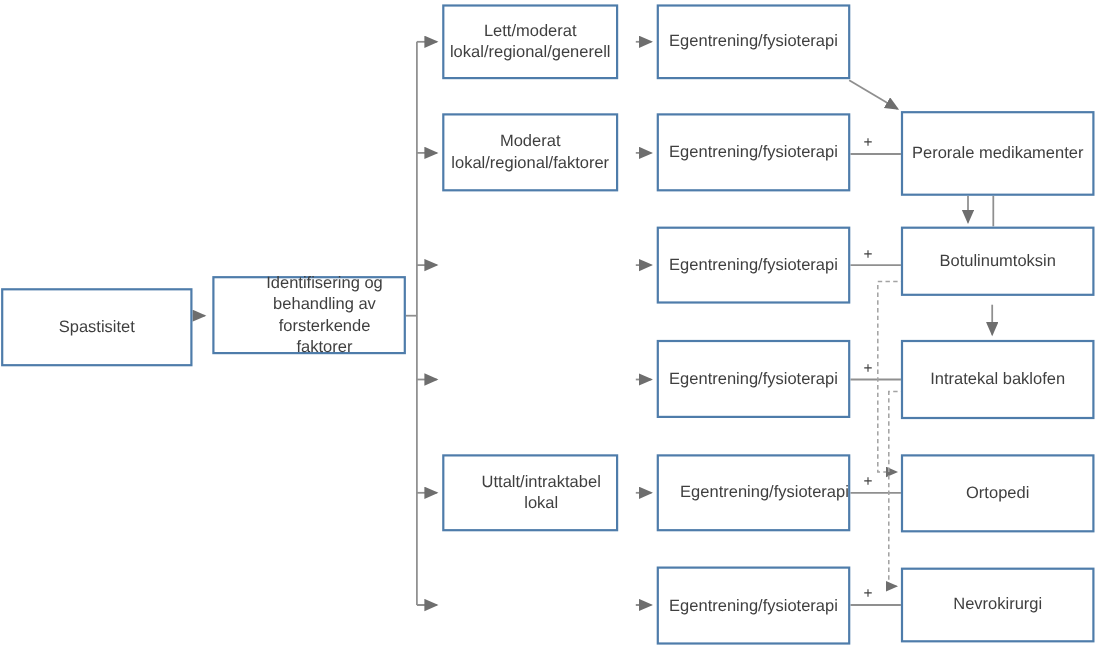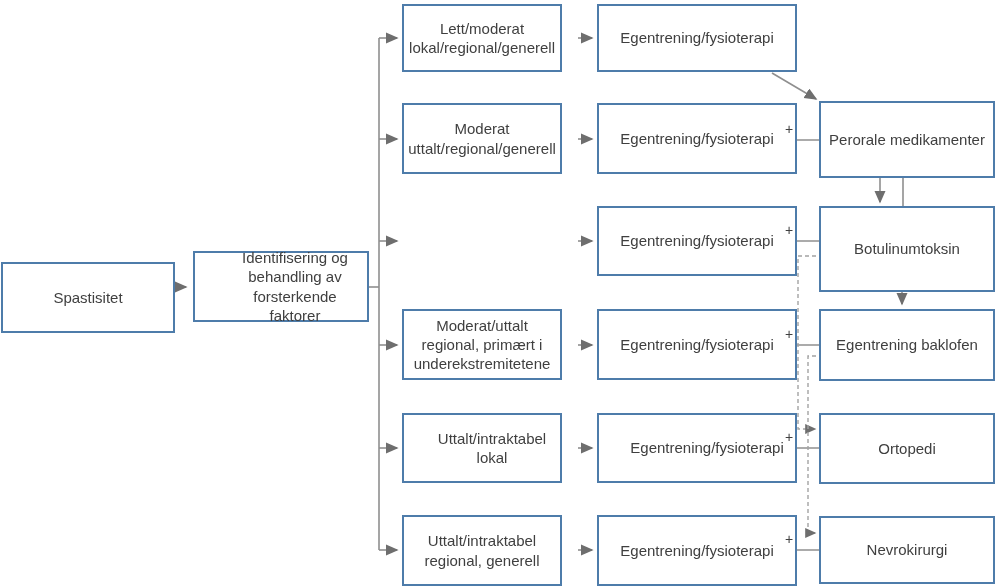--- a/index.html
+++ b/index.html
@@ -34,25 +34,25 @@
   .n-identifisering{left:193px;top:251px;width:176px;height:71px;padding-left:36px;}
   
   .sev{left:402px;width:160px;}
   .r1{top:4px;height:68px;}
   .r2{top:103px;height:71px;}
   .r3{top:206px;height:70px;}
   .r4{top:309px;height:71px;}
   .r5{top:413px;height:70px;padding-left:28px;}
   .r6{top:515px;height:71px;}
   
-  .ther{left:597px;width:200px;text-align:center;}
+  .ther{left:597px;width:176px;text-align:center;}
   
   .trt{left:819px;width:176px;}
   .t1{top:101px;height:77px;}
-  .t2{top:206px;height:86px;}
+  .t2{top:206px;height:63px;}
   .t3{top:309px;height:72px;}
   .t4{top:413px;height:71px;}
   .t5{top:516px;height:68px;}
   .p2{left:781px;top:121px;}
   .p3{left:781px;top:222px;}
   .p4{left:781px;top:326px;}
   .p5{left:781px;top:429px;}
   .p6{left:781px;top:531px;}
 </style>
 </head>
@@ -105,35 +105,33 @@
       <path d="M823,256 H798 V429 H815" marker-end="url(#arr)"></path>
 
       <path d="M823,356 H808 V533 H815" marker-end="url(#arr)"></path>
     </g>
   </svg>
 
   <div class="node n-spastisitet">Spastisitet</div>
   <div class="node n-identifisering">Identifisering og behandling av forsterkende faktorer</div>
 
   <div class="node sev r1">Lett/moderat lokal/regional/generell</div>
-  <div class="node sev r2">Moderat uttalt/regional/generell</div>
-  <div class="node sev r4">Moderat/uttalt regional, primært i underekstremitetene</div>
+  <div class="node sev r2">Moderat lokal/regional/faktorer</div>
   <div class="node sev r5">Uttalt/intraktabel lokal</div>
-  <div class="node sev r6">Uttalt/intraktabel regional, generell</div>
 
   <div class="node ther r1">Egentrening/fysioterapi</div>
   <div class="node ther r2">Egentrening/fysioterapi</div>
   <div class="node ther r3">Egentrening/fysioterapi</div>
   <div class="node ther r4">Egentrening/fysioterapi</div>
   <div class="node ther r5">Egentrening/fysioterapi</div>
   <div class="node ther r6">Egentrening/fysioterapi</div>
 
   <div class="node trt t1">Perorale medikamenter</div>
   <div class="node trt t2">Botulinumtoksin</div>
-  <div class="node trt t3">Egentrening baklofen</div>
+  <div class="node trt t3">Intratekal baklofen</div>
   <div class="node trt t5">Nevrokirurgi</div>
   <div class="node trt t4">Ortopedi</div>
 
   <span class="plus p2">+</span>
   <span class="plus p3">+</span>
   <span class="plus p4">+</span>
   <span class="plus p5">+</span>
   <span class="plus p6">+</span>
 
 </div>

